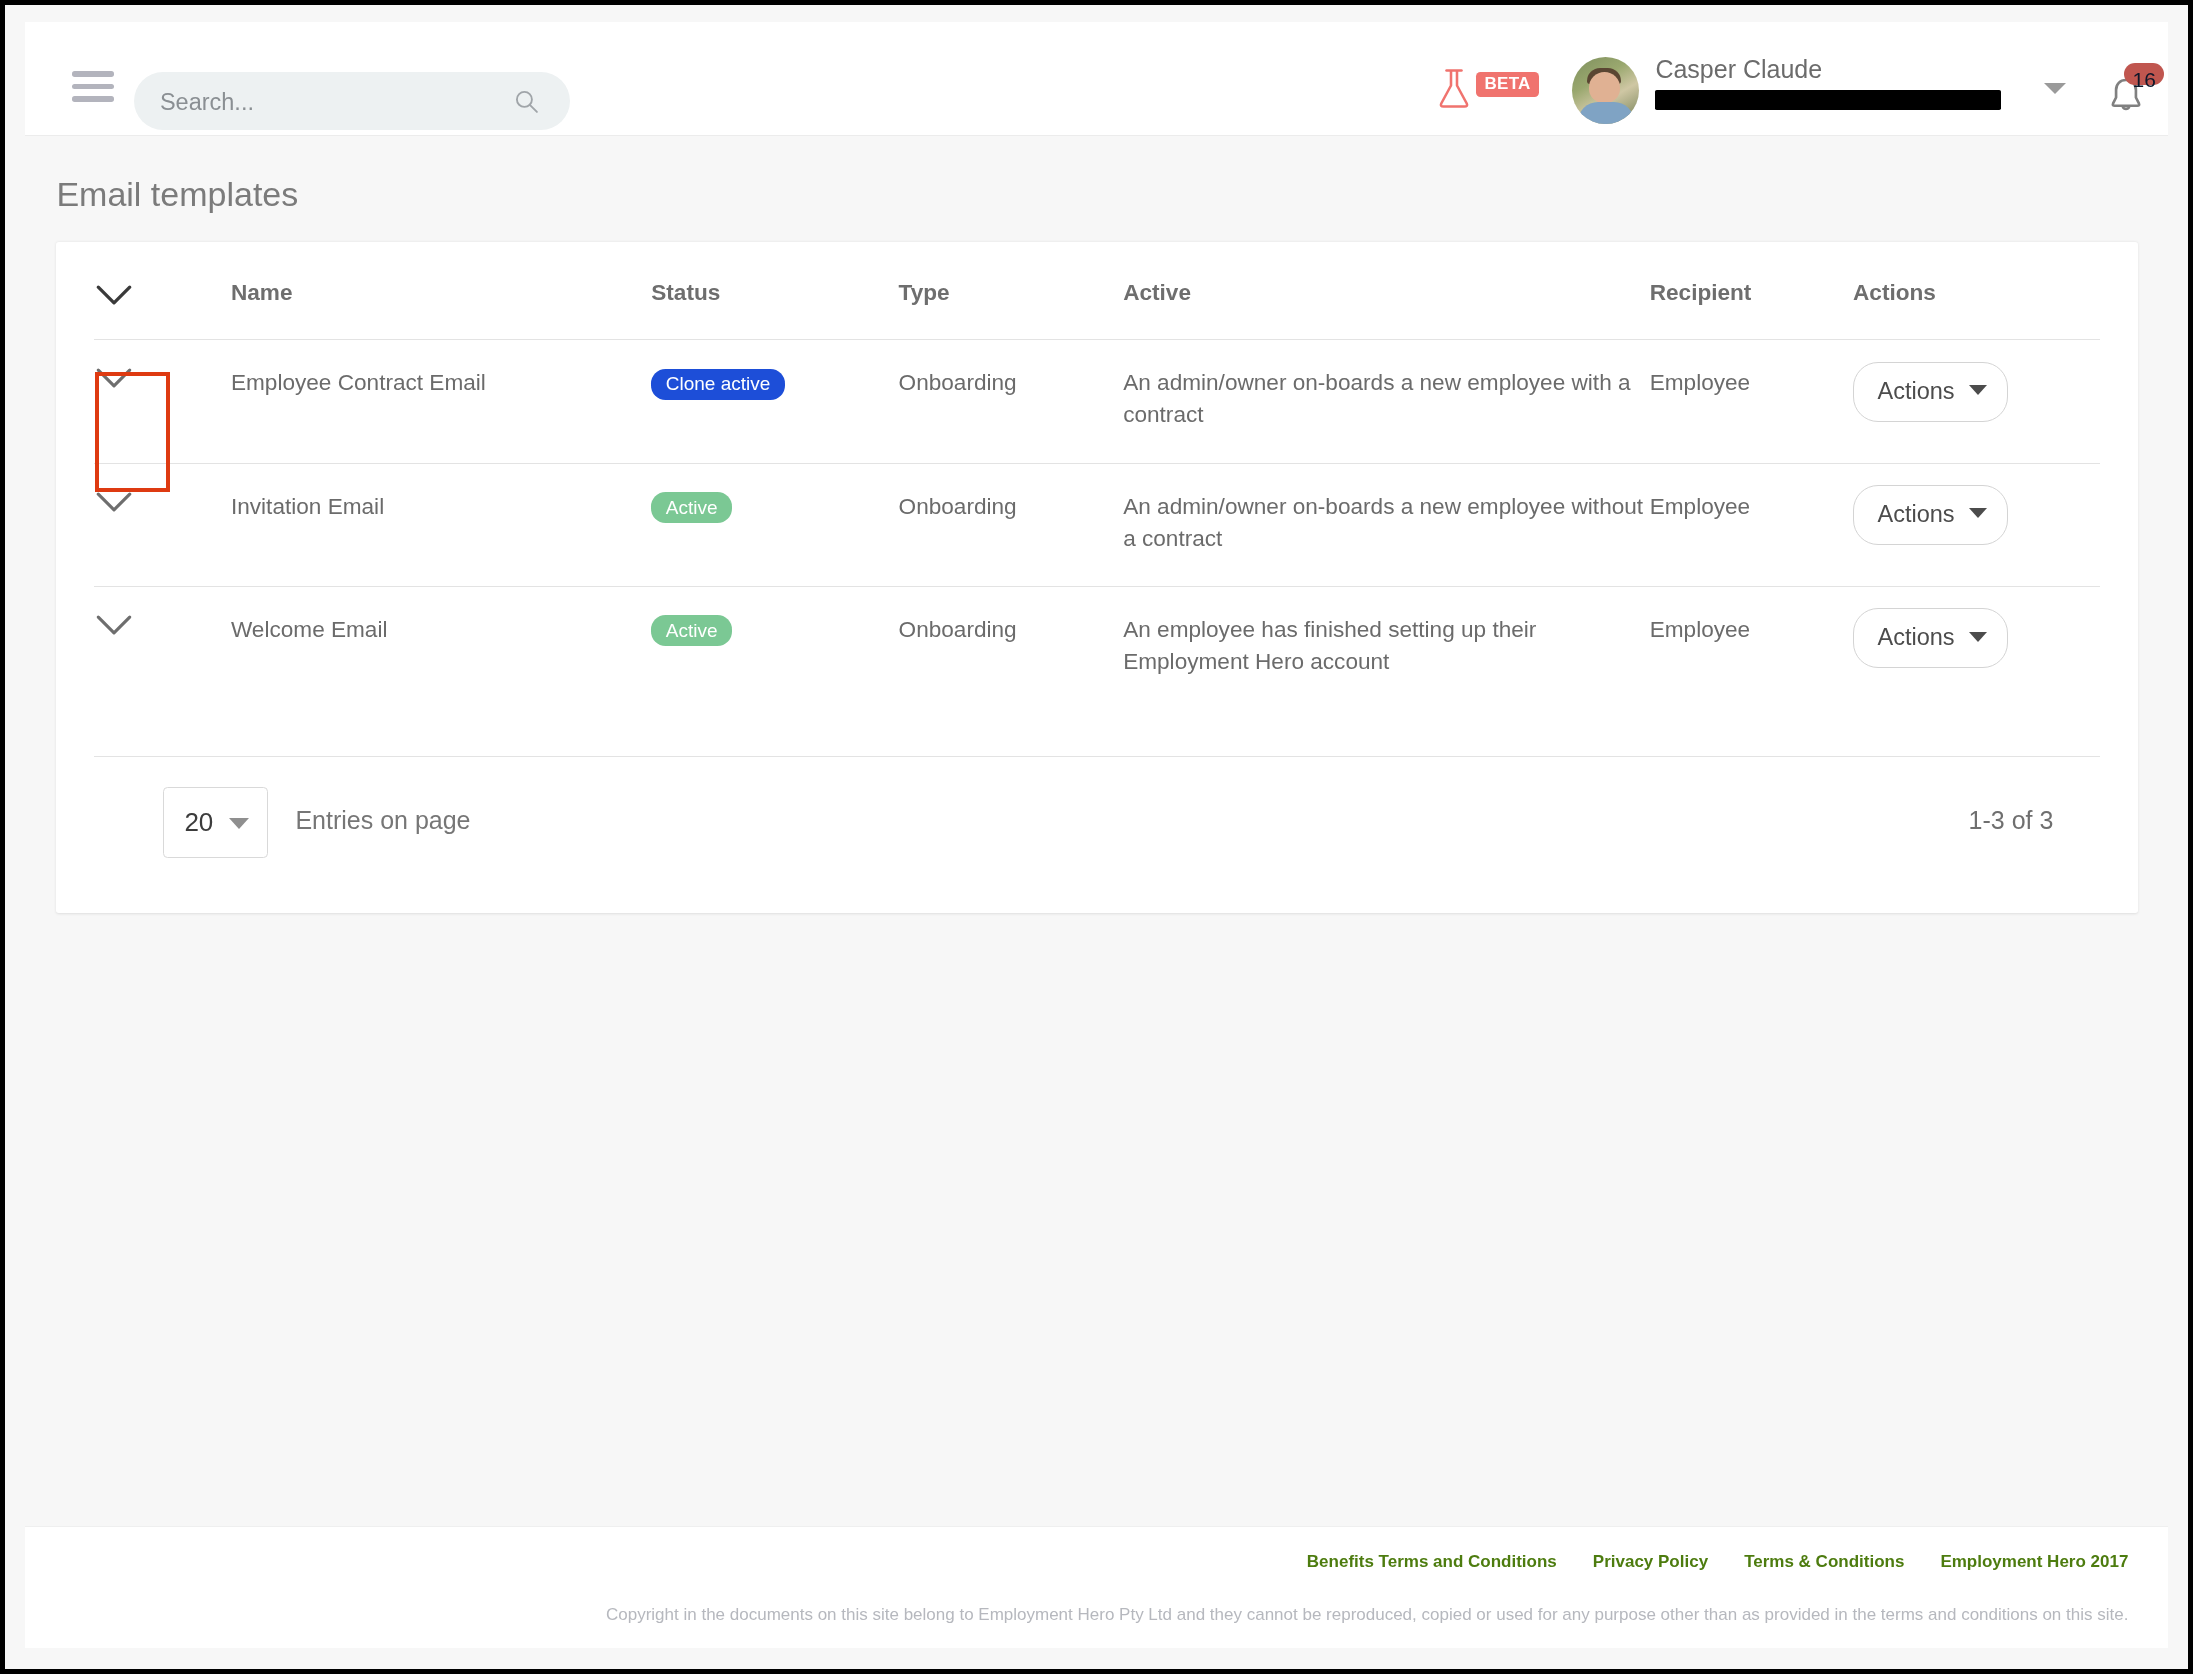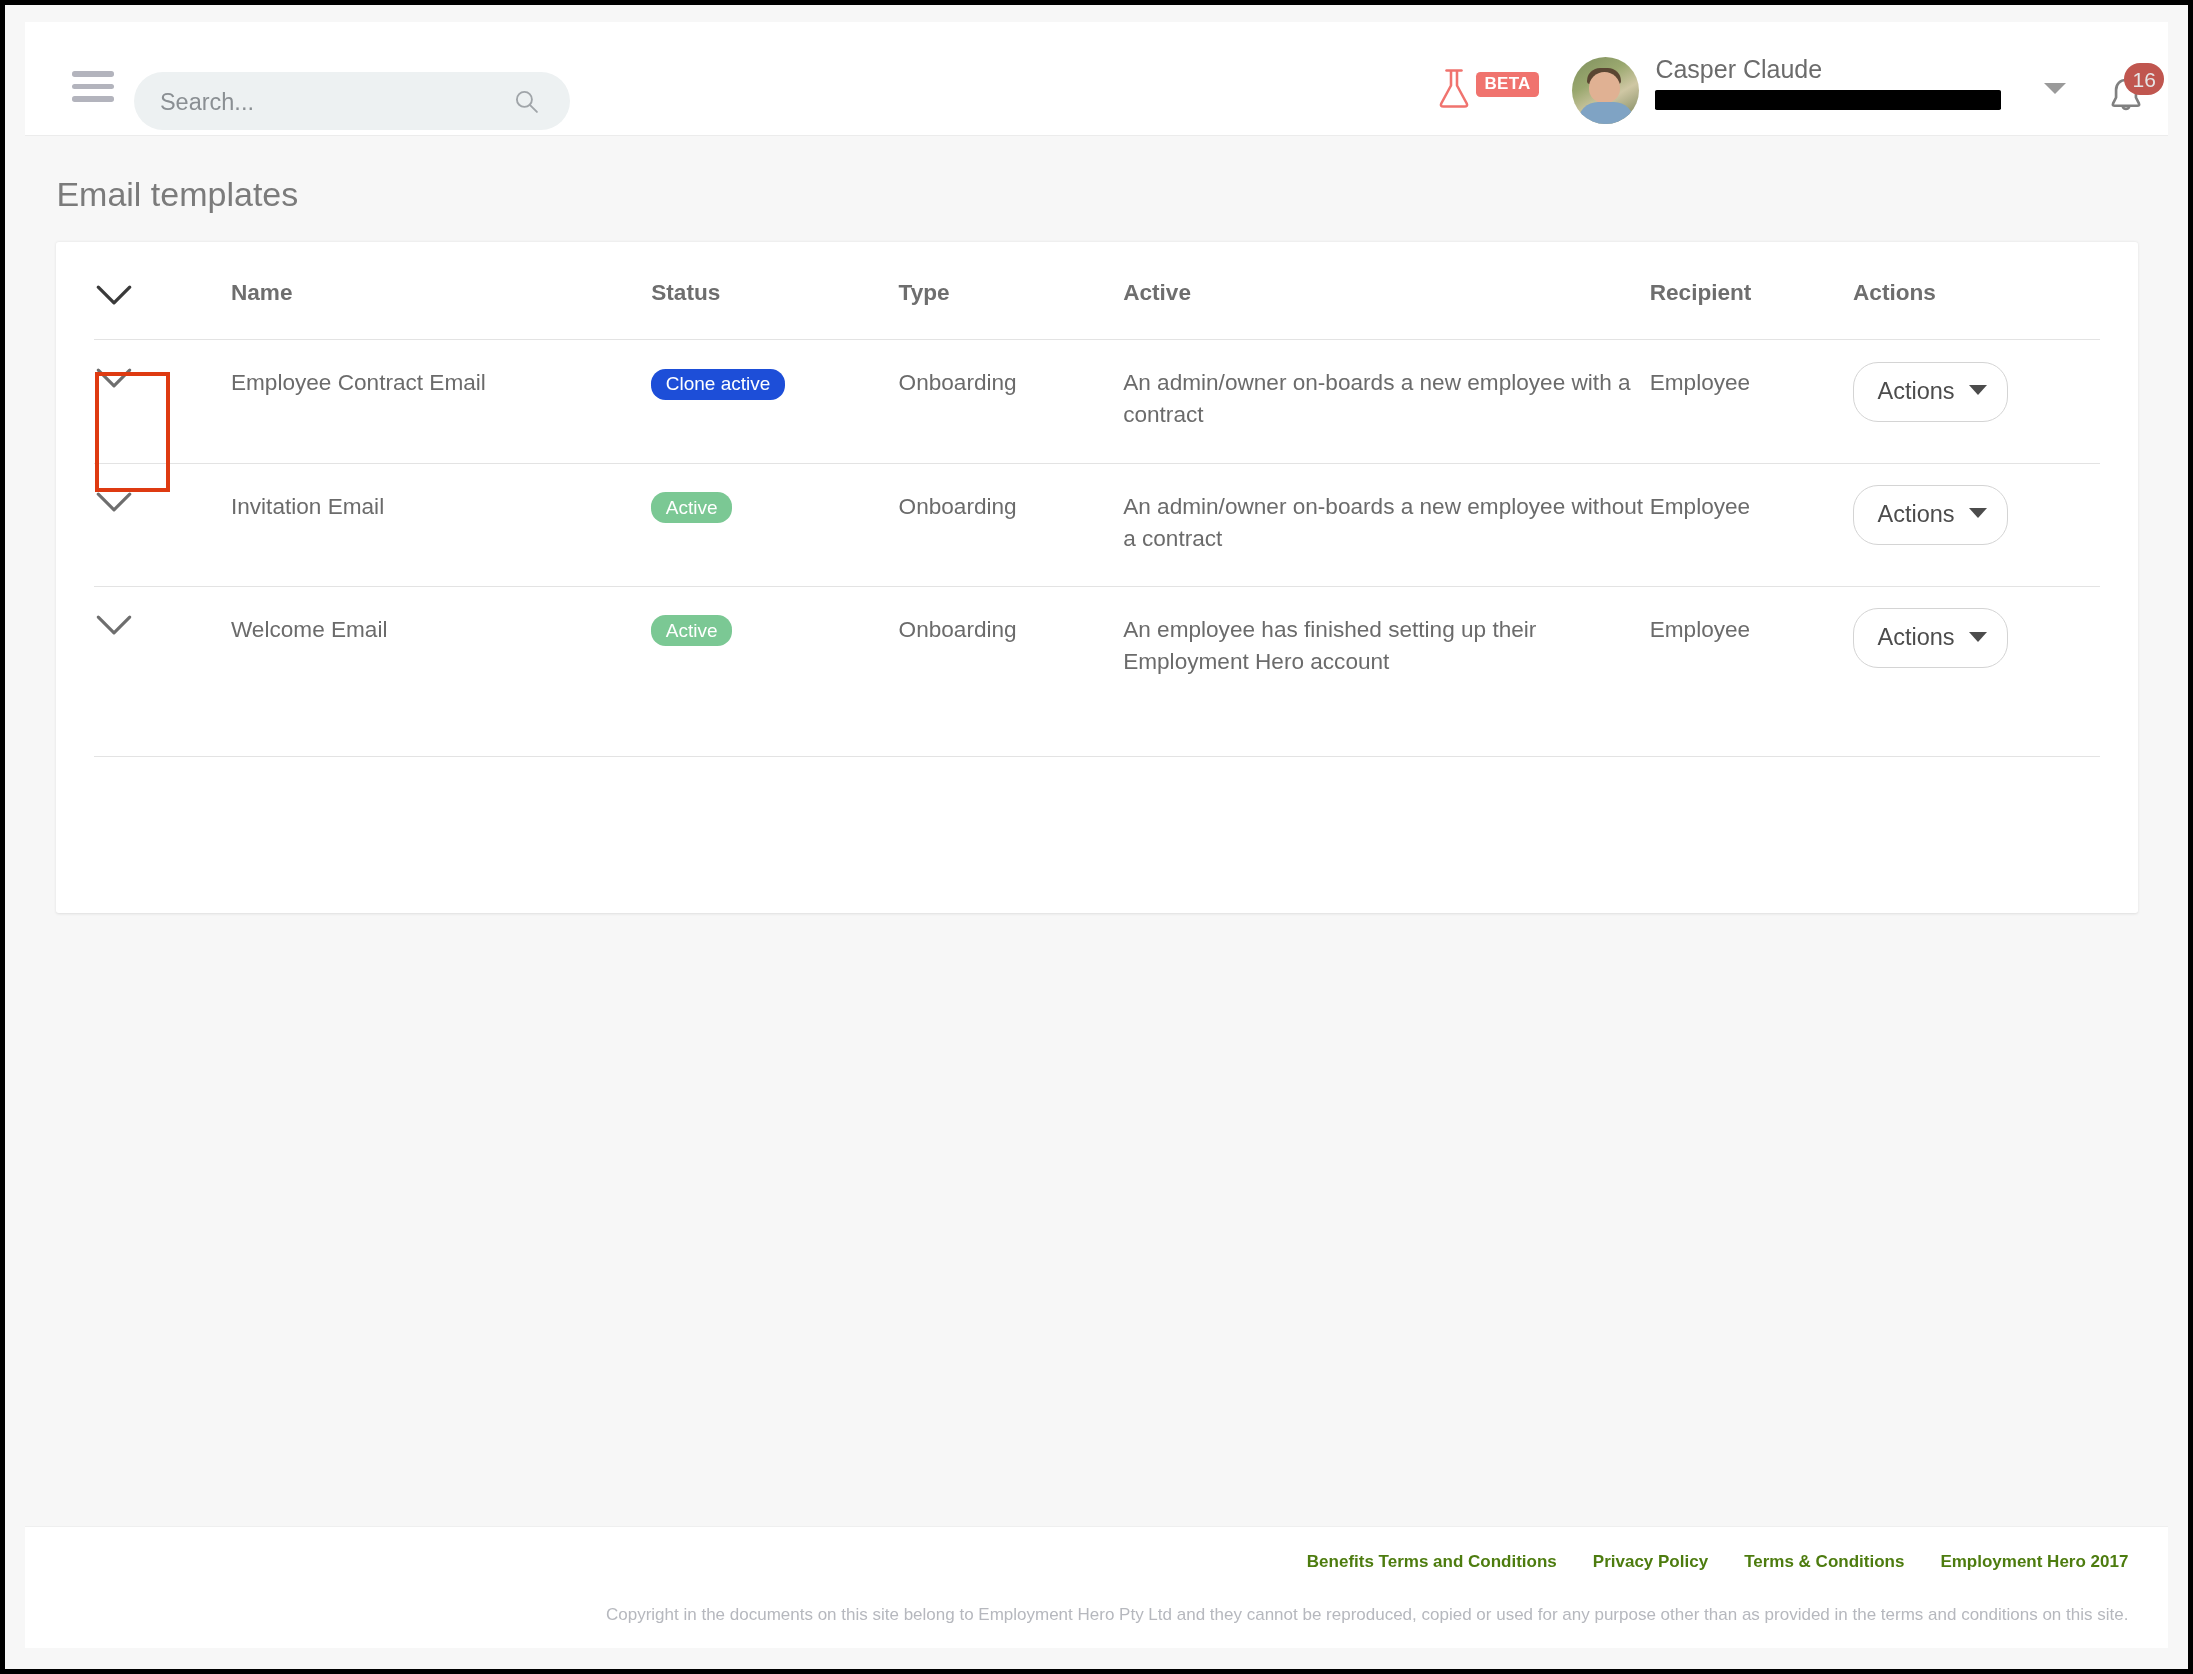--- a/index.html
+++ b/index.html
@@ -195,25 +195,25 @@
     width: 65px;
     height: 60px;
     cursor: pointer;
   }
   .bell-icon { position: absolute; left: 0; top: 12.7px; width: 40px; height: 43px; }
   .bell-badge {
     position: absolute;
     left: 18px;
     top: 0px;
     min-width: 23.5px;
-    height: 32px;
+    height: 22px;
     padding: 0 8.1px;
     border-radius: 17px;
     background: #c0564f;
-    color: #e5e5e5;
+    color: #0f172a;
     font-size: 21px;
     line-height: 34px;
     text-align: center;
     font-family: "Liberation Sans", sans-serif;
   }
 
   
   .page-title {
     position: absolute;
     left: 51px;
@@ -546,20 +546,28 @@
           <td>
             <span class="actions-btn"><span>Actions</span><i class="tri"></i></span>
           </td>
         </tr>
 
       </tbody>
     </table>
 
     <div class="table-foot-rule"></div>
 
+    <div class="pager">
+      <div class="entries-select">
+        <span class="val">20</span>
+        <span class="tri"></span>
+      </div>
+      <div class="entries-label">Entries on page</div>
+      <div class="range-label">1-3 of 3</div>
+    </div>
   </div>
 
   <div class="highlight-box"></div>
 
   <div class="footer">
     <div class="footer-links">
       <a>Benefits Terms and Conditions</a>
       <a>Privacy Policy</a>
       <a>Terms &amp; Conditions</a>
       <a>Employment Hero 2017</a>

